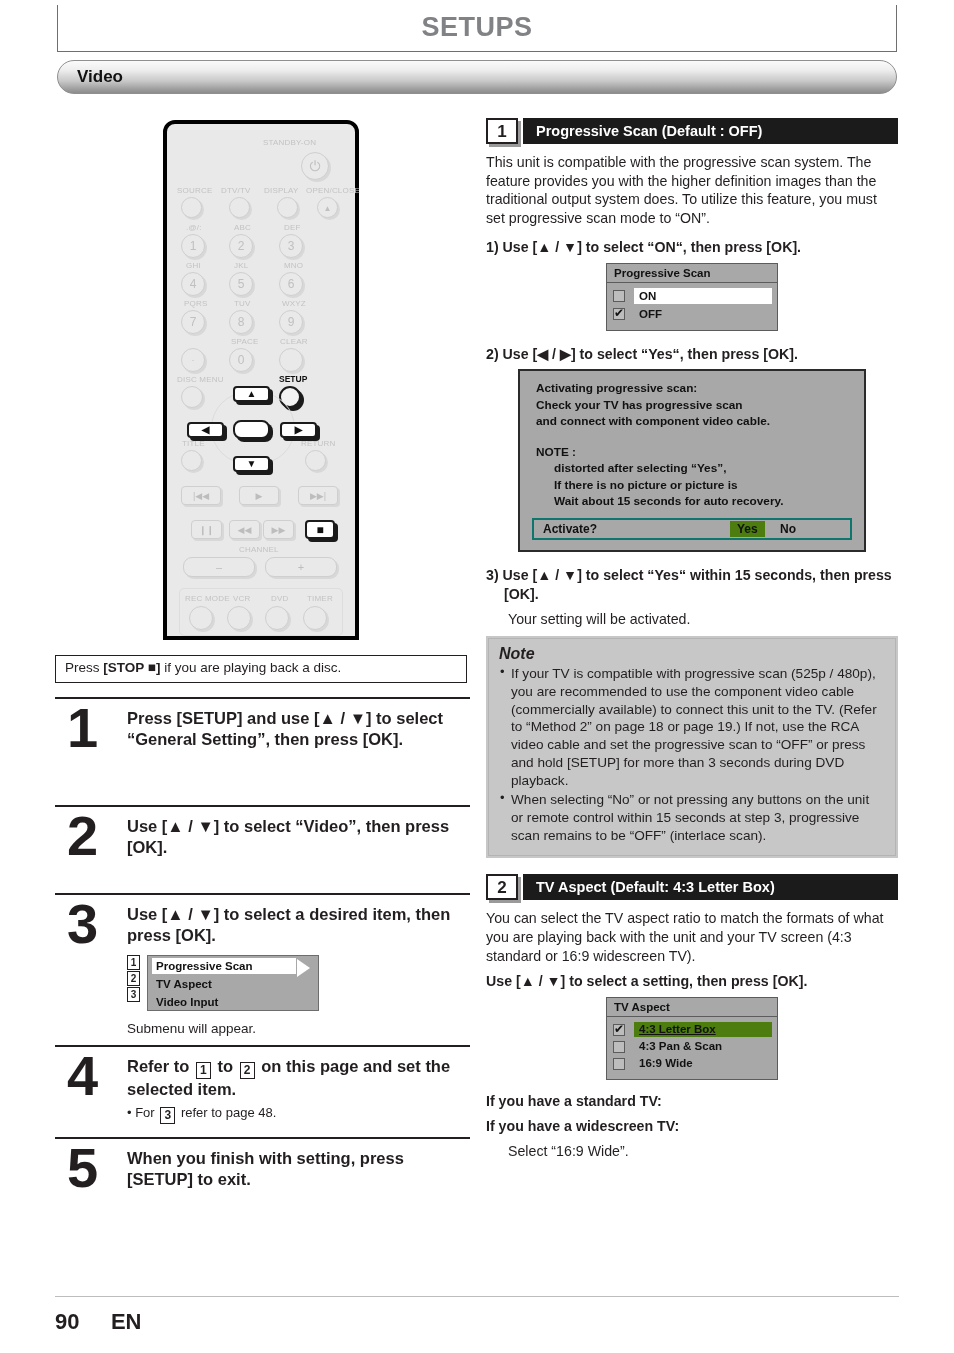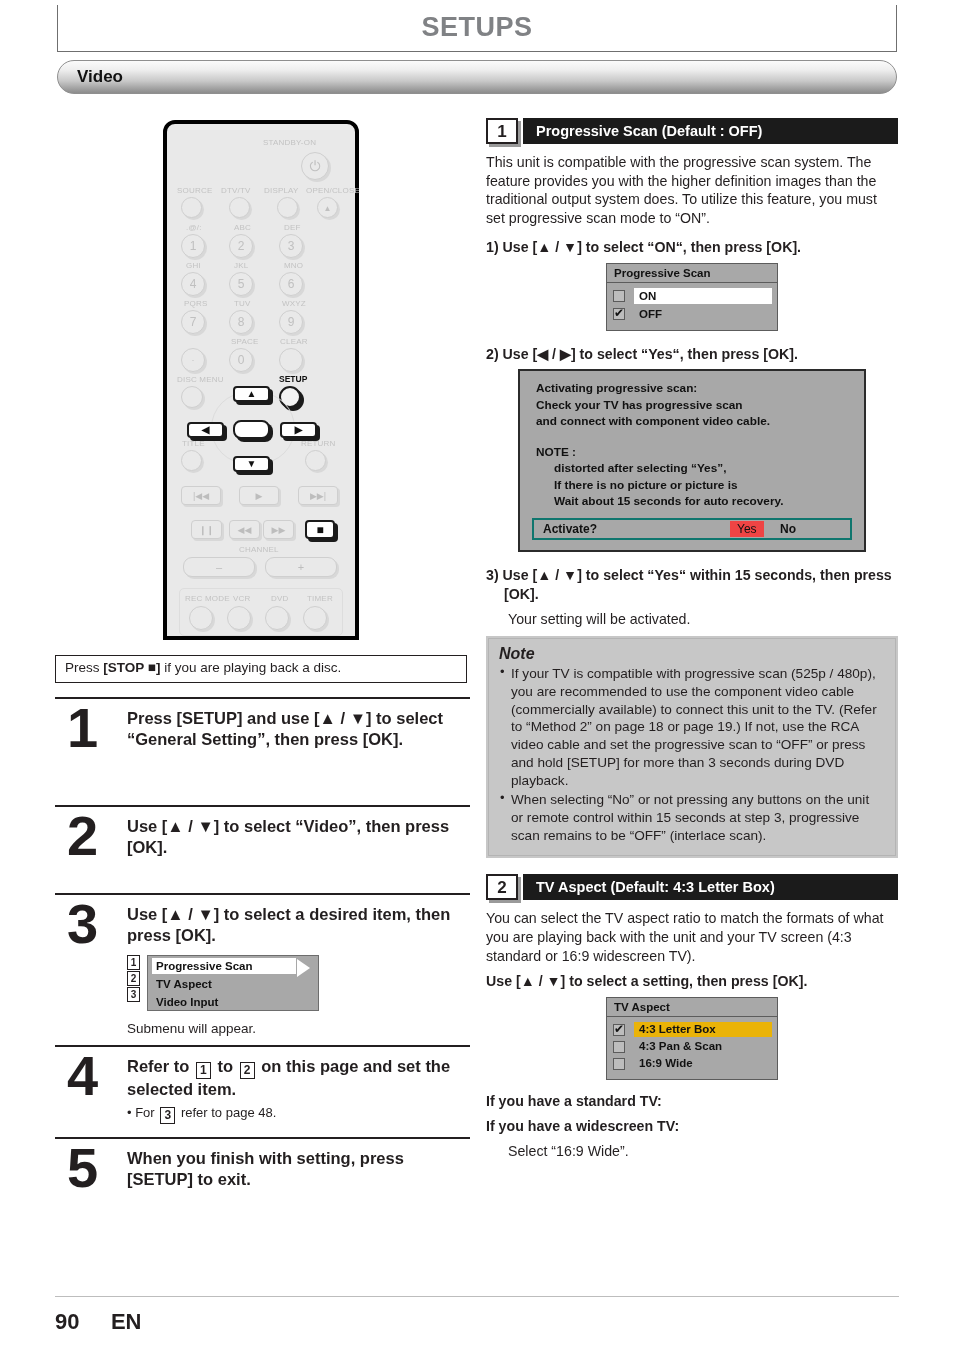--- a/index.html
+++ b/index.html
@@ -207,21 +207,21 @@
   .osd-act .btnrow {
     position: relative; margin: 9px 12px 0 12px; height: 22px;
     border: 2px solid #0f766e; background: #a8a8a8;
   }
   .osd-act .btnrow .q {
     position: absolute; left: 9px; top: 0; line-height: 18px;
     font-size: 12px; font-weight: bold; color: #111;
   }
   .osd-act .btnrow .yes {
     position: absolute; left: 196px; top: 1px; padding: 0 7px; line-height: 16px;
-    background: #ef4444; font-size: 12px; font-weight: normal; color: #111;
+    background: #4d7c0f; font-size: 12px; font-weight: bold; color: #111;
   }
   .osd-act .btnrow .no {
     position: absolute; left: 246px; top: 1px; line-height: 16px;
     font-size: 12px; font-weight: bold; color: #111;
   }
 
   
   .notebox {
     border: 2px solid #c7c7c7; background: #c7c7c7; padding: 0;
     margin: 8px 0 16px 0;
@@ -248,21 +248,21 @@
     height: 19px; line-height: 19px; padding-left: 7px;
     font-size: 11.5px; font-weight: bold; color: #111;
     border-bottom: 1px solid #5c5c5c;
   }
   .osd-tv .items { padding: 5px 5px 6px 6px; }
   .osd-tv .it { position: relative; height: 16px; margin-bottom: 1px; }
   .osd-tv .it .lbl {
     position: absolute; left: 21px; top: 0; right: 0; height: 15px; line-height: 15px;
     font-size: 11.5px; font-weight: bold; color: #111; padding-left: 5px;
   }
-  .osd-tv .it .lbl.sel { background: #eab308; }
+  .osd-tv .it .lbl.sel { background: #4d7c0f; text-decoration: underline; }
 
   
   .footer { position: absolute; left: 55px; bottom: 18px; }
   .footer .pg { font-size: 22px; font-weight: bold; color: #231f20; display: inline-block; }
   .footer .en { font-size: 22px; font-weight: bold; color: #231f20; display: inline-block; margin-left: 27px; }
   .footrule { position: absolute; left: 55px; right: 55px; bottom: 56px; border-top: 1px solid #bdbdbd; }
 </style>
 </head>
 <body>
 

